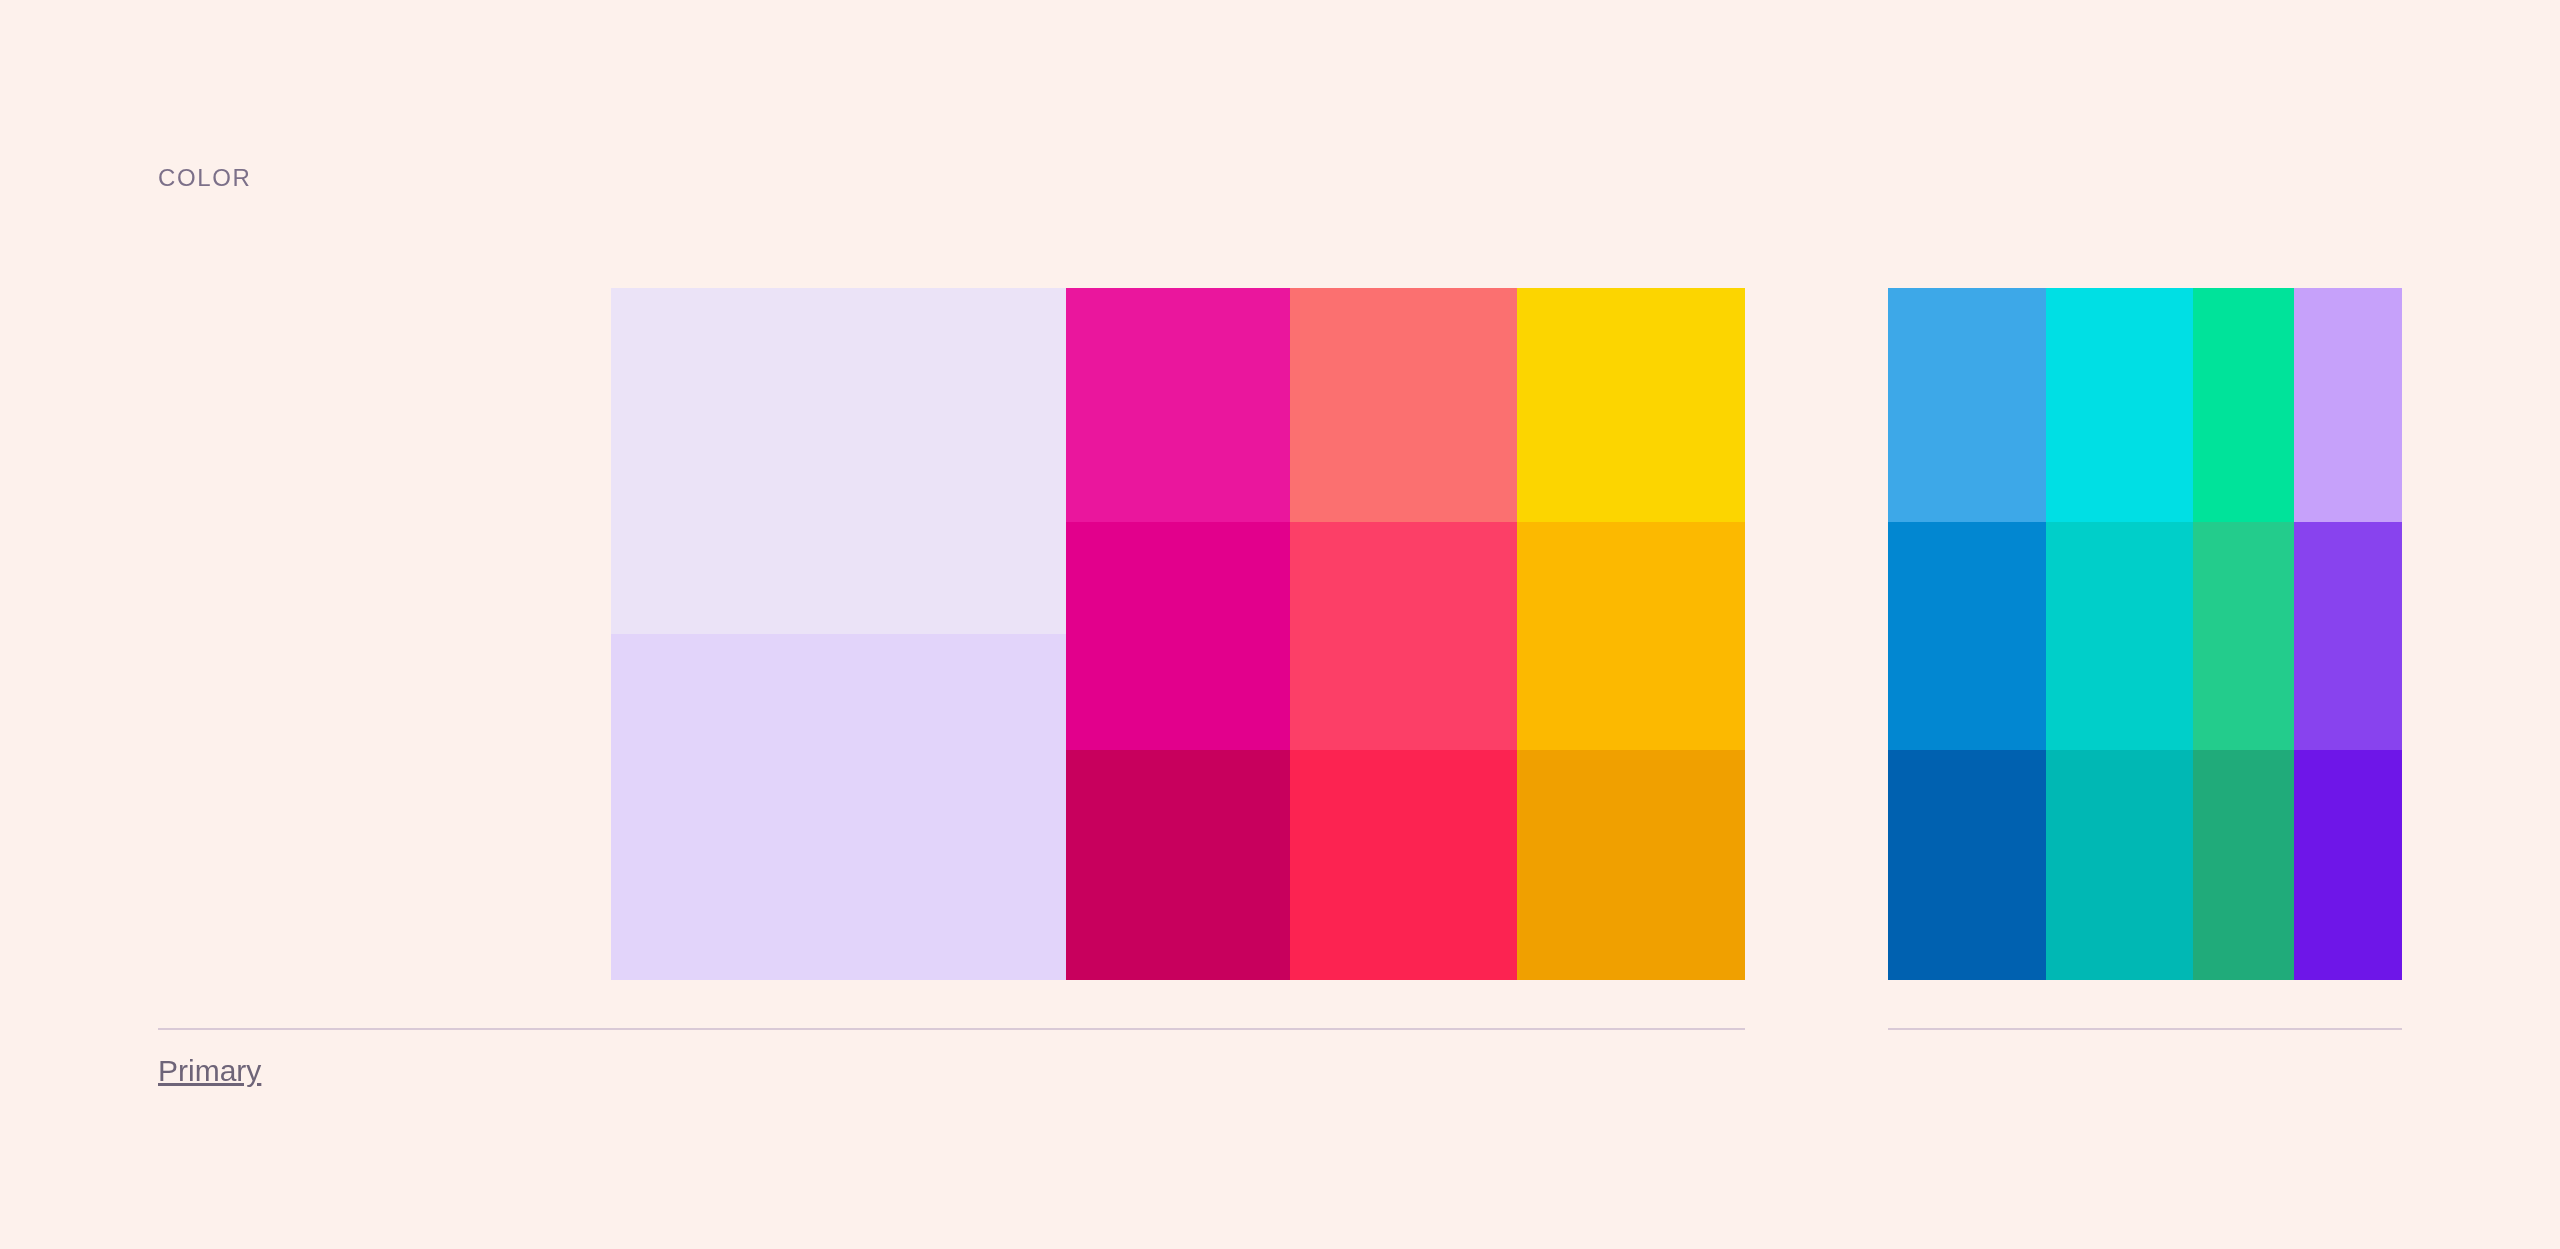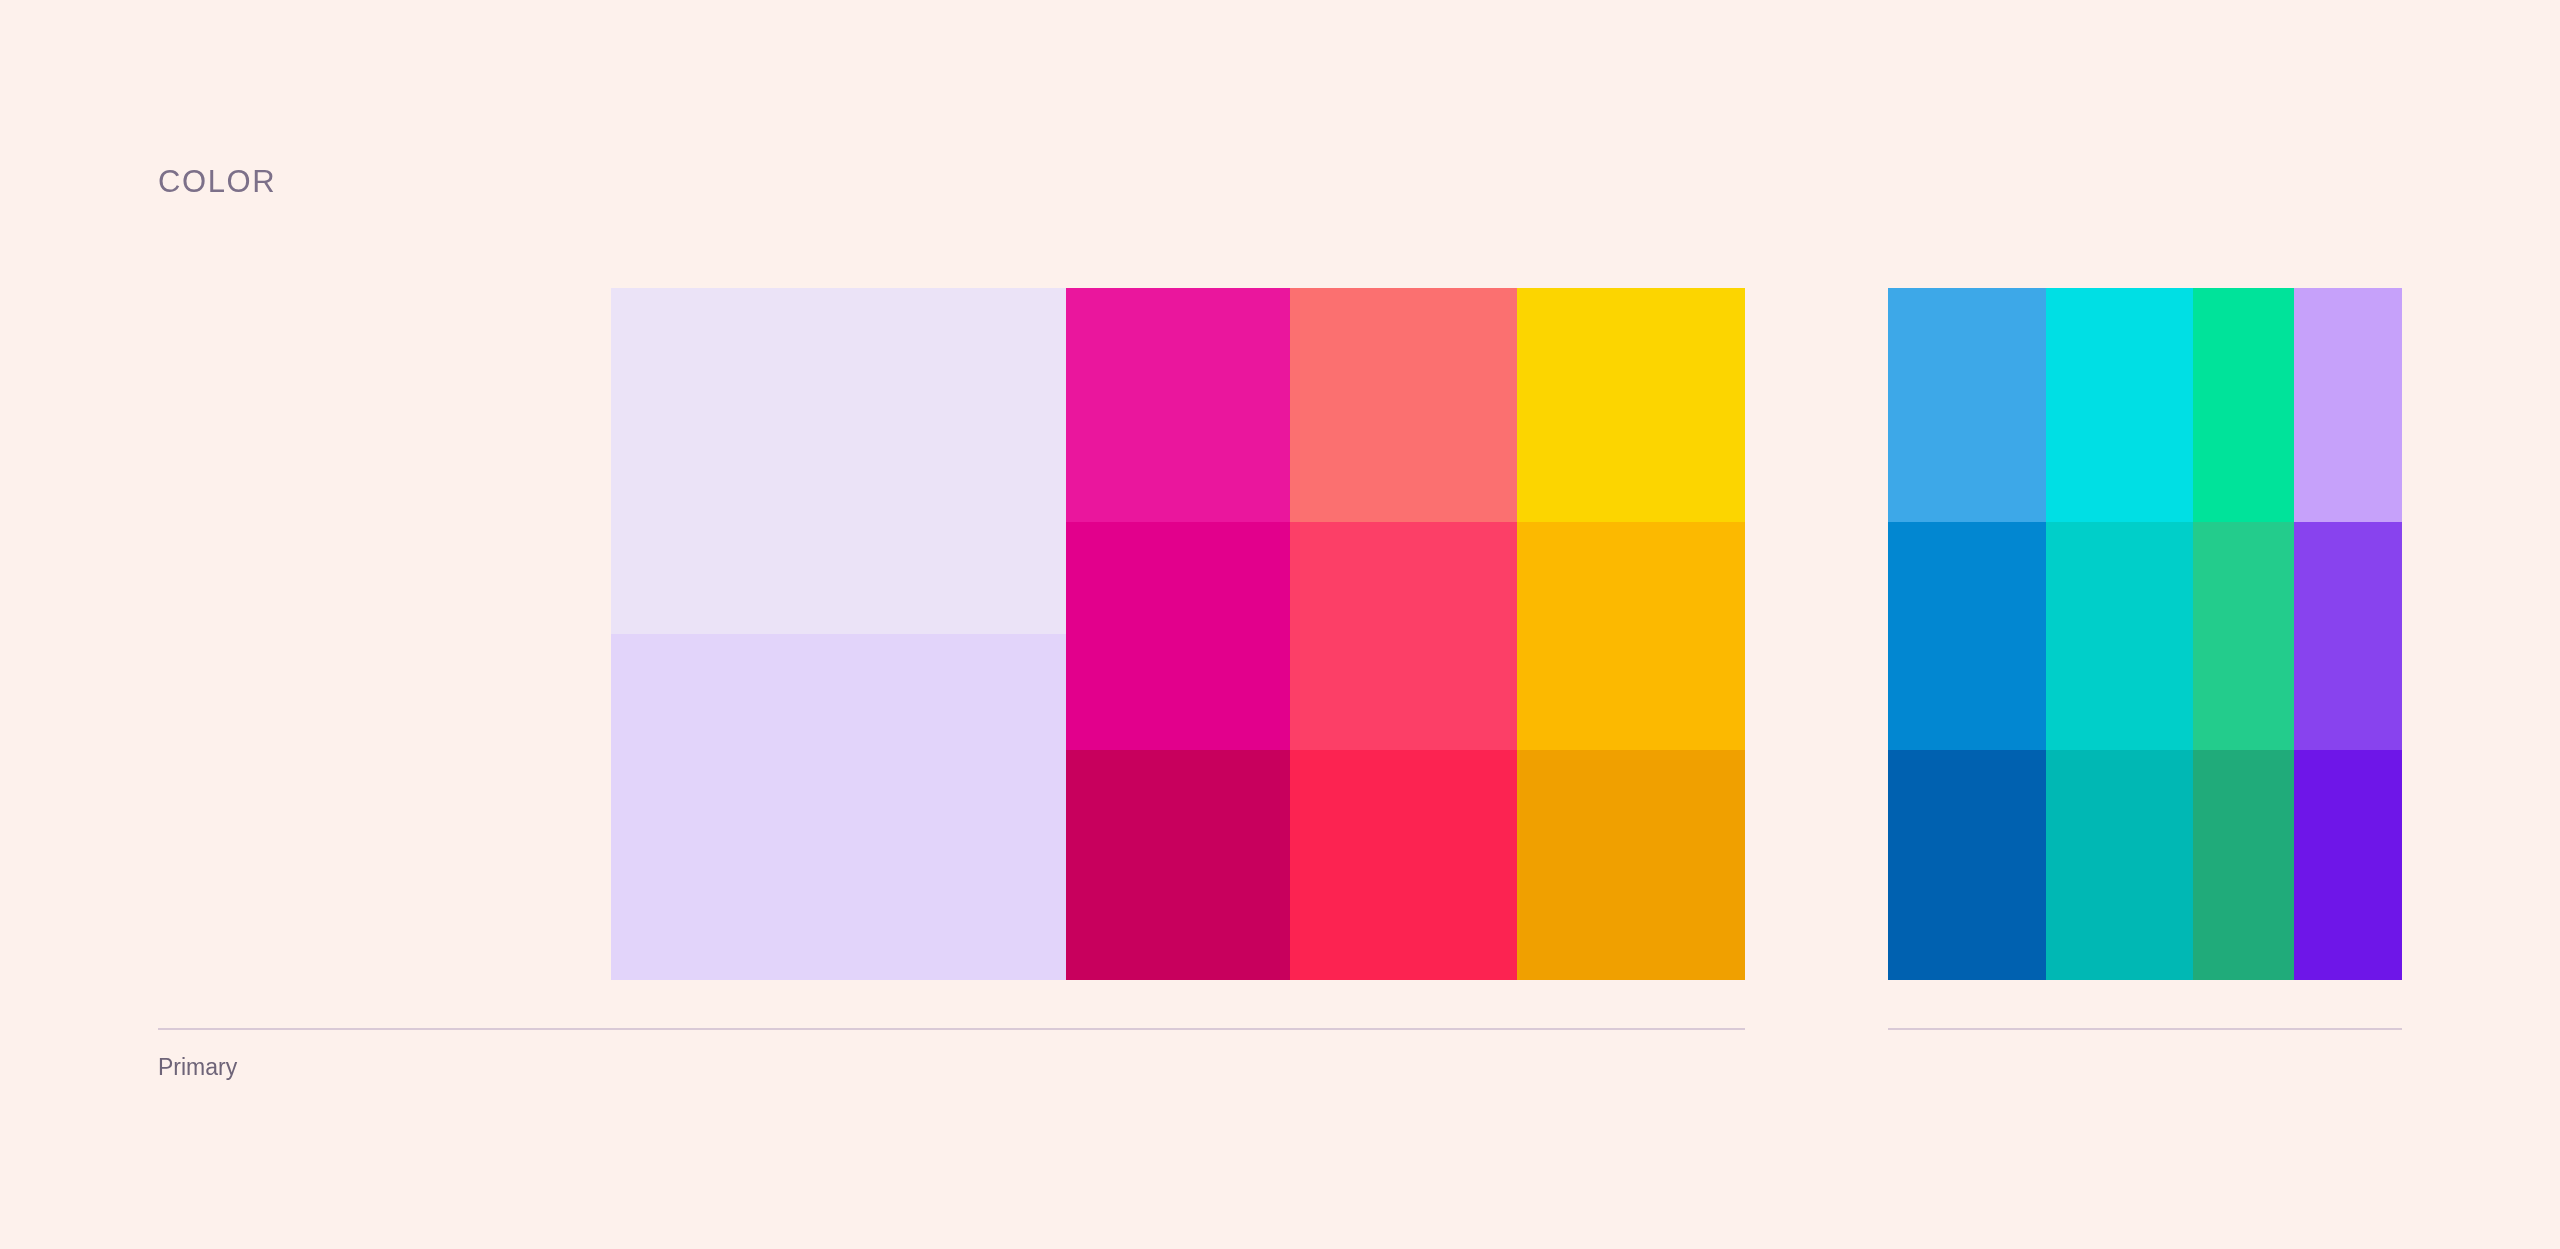--- a/index.html
+++ b/index.html
@@ -19,21 +19,21 @@
   .page {
     position: absolute;
     inset: 0;
   }
 
   
   .section-label {
     position: absolute;
     left: 158px;
     top: 166px;
-    font-size: 31px;
+    font-size: 24px;
     letter-spacing: 1.6px;
     color: #7c7089;
     font-weight: 400;
     line-height: 1;
     white-space: nowrap;
   }
 
   
   .palette {
     position: absolute;
@@ -59,24 +59,25 @@
   }
 
   .divider {
     height: 2px;
     background: #d9c9d6;
     width: 100%;
   }
 
   .caption {
     margin-top: 26px;
-    font-size: 23px;
+    font-size: 30px;
     color: #6e6478;
     line-height: 1;
     white-space: nowrap;
+    text-decoration: underline;
   }
 
   
   #primary-palette {
     left: 611px;
     width: 1134px;
   }
 
   #secondary-palette {
     left: 1888px;

